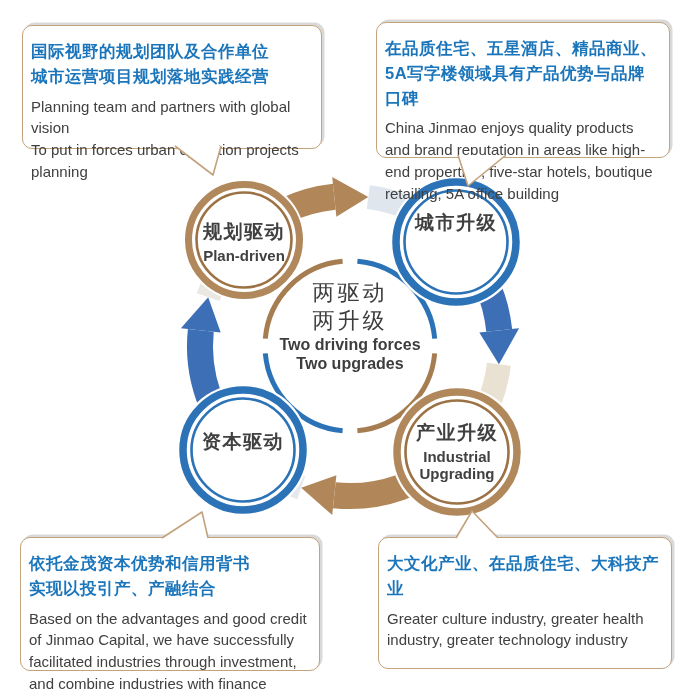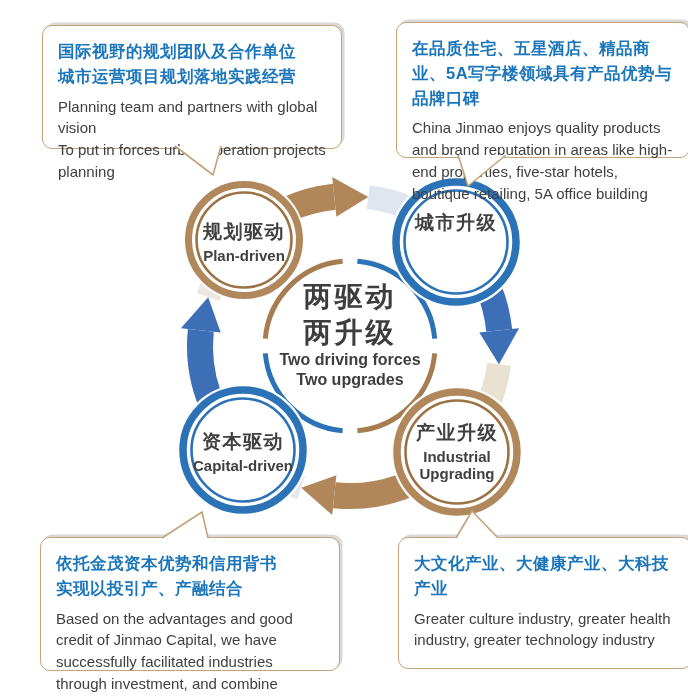--- a/index.html
+++ b/index.html
@@ -7,21 +7,21 @@
     position:relative;width:688px;height:696px;background:#ffffff;overflow:hidden;
     font-family:"Liberation Sans","DejaVu Sans",sans-serif;
   }
   svg{display:block;}
   .diagram-svg{position:absolute;left:0;top:0;}
 
   
   .callout{
     position:absolute;background:#ffffff;border:1.6px solid #c3a27c;border-radius:10px;
     box-shadow:2.5px -2.5px 0 rgba(170,170,170,0.45);
-    padding:13px 15px;box-sizing:border-box;margin-left:20px;
+    padding:13px 8px;box-sizing:border-box;
   }
   .callout .zh{color:#1b75bb;font-weight:bold;font-size:16.5px;line-height:1.5;letter-spacing:.5px;}
   .callout .en{color:#404040;font-weight:normal;font-size:15px;line-height:1.45;margin-top:7px;}
   .callout .en + .en{margin-top:0;}
   .callout-tl{left:22px;top:25px;width:300px;height:124px;}
   .callout-tr{left:376px;top:22px;width:294px;height:136px;}
   .callout-bl{left:20px;top:537px;width:300px;height:134px;}
   .callout-br{left:378px;top:537px;width:294px;height:132px;}
   .tail{position:absolute;overflow:visible;pointer-events:none;}
   .tail path{fill:#ffffff;stroke:#c3a27c;stroke-width:1.6;stroke-linejoin:round;}
@@ -33,21 +33,21 @@
   
   .node-label{position:absolute;text-align:center;color:#404040;}
   .node-label .zh{display:block;font-size:19px;font-weight:bold;letter-spacing:1.5px;}
   .node-label .en{display:block;font-size:15px;font-weight:600;line-height:1.15;margin-top:2px;}
   .label-plan{left:174px;top:219px;width:140px;}
   .label-urban{left:396px;top:210px;width:120px;}
   .label-capital{left:173px;top:429px;width:140px;}
   .label-industrial{left:392px;top:420px;width:130px;}
 
   .center-label{position:absolute;left:240px;top:279px;width:220px;text-align:center;color:#3d3d3d;}
-  .center-label .zh{display:block;font-size:28px;font-weight:bold;letter-spacing:3px;line-height:1.27;}
+  .center-label .zh{display:block;font-size:22px;font-weight:normal;letter-spacing:3px;line-height:1.27;}
   .center-label .en{display:block;font-size:16px;font-weight:bold;line-height:1.22;}
   .center-label .en:first-of-type{margin-top:7px;}
 </style>
 </head>
 <body>
 
 <div class="stage">
 
   <svg class="diagram-svg" width="688" height="696" viewBox="0 0 688 696">
 
@@ -109,21 +109,20 @@
 
   <div class="node-label label-plan">
     <span class="zh">规划驱动</span>
     <span class="en">Plan-driven</span>
   </div>
   <div class="node-label label-urban">
     <span class="zh">城市升级</span>
   </div>
   <div class="node-label label-capital">
     <span class="zh">资本驱动</span>
-    <span class="en">Capital-driven</span>
   </div>
   <div class="node-label label-industrial">
     <span class="zh">产业升级</span>
     <span class="en">Industrial Upgrading</span>
   </div>
 
   <div class="center-label">
     <span class="zh">两驱动</span>
     <span class="zh">两升级</span>
     <span class="en">Two driving forces</span>
@@ -151,20 +150,20 @@
   <div class="callout callout-bl">
     <div class="zh">依托金茂资本优势和信用背书</div>
     <div class="zh">实现以投引产、产融结合</div>
     <div class="en">Based on the advantages and good credit of Jinmao Capital, we have successfully facilitated industries through investment, and combine industries with finance</div>
   </div>
   <svg class="tail tail-bl" width="60" height="30">
     <path d="M 4 29 L 44 3 L 50 29"></path>
   </svg>
 
   <div class="callout callout-br">
-    <div class="zh">大文化产业、大健康产业、大科技产业</div>
+    <div class="zh">大文化产业、在品质住宅、大科技产业</div>
     <div class="en">Greater culture industry, greater health industry, greater technology industry</div>
   </div>
   <svg class="tail tail-br" width="60" height="30">
     <path d="M 8 29 L 24 2 L 50 29"></path>
   </svg>
 
 </div>
 
 </body></html>

